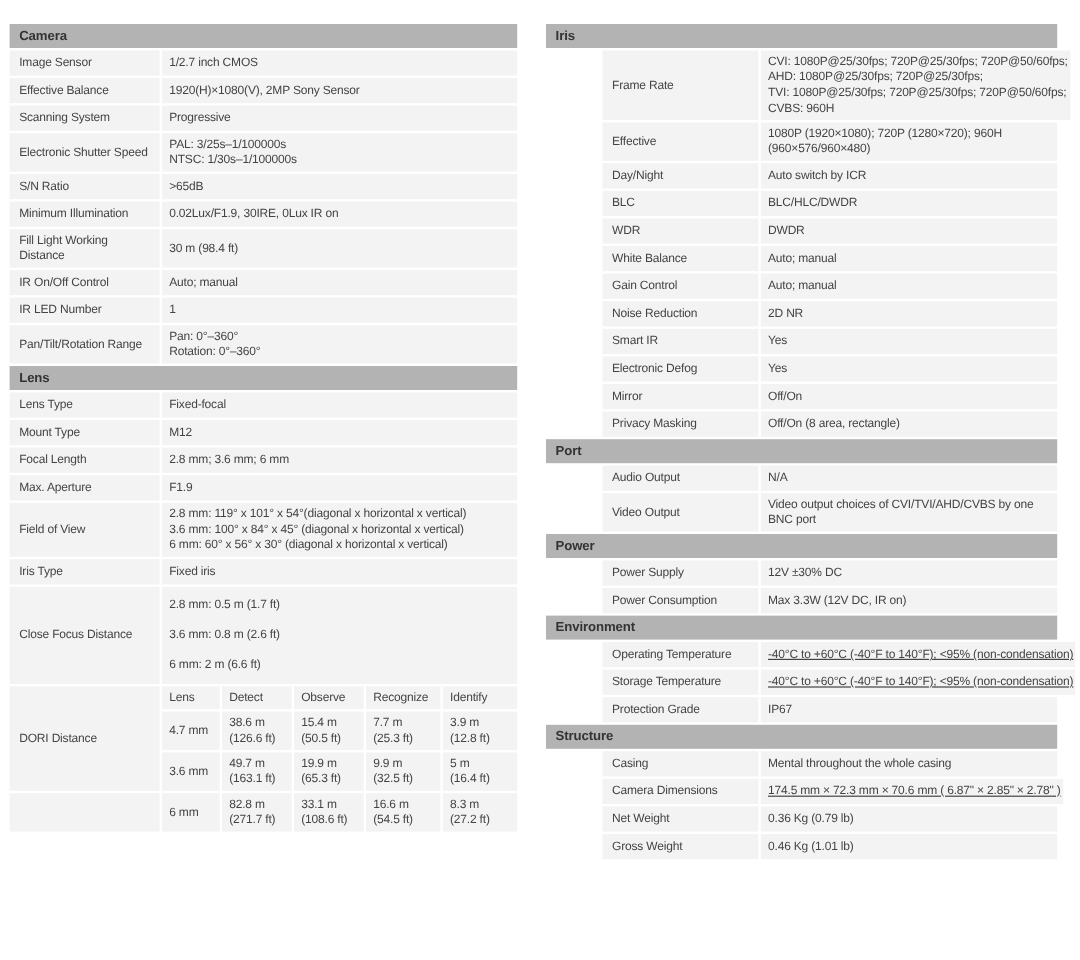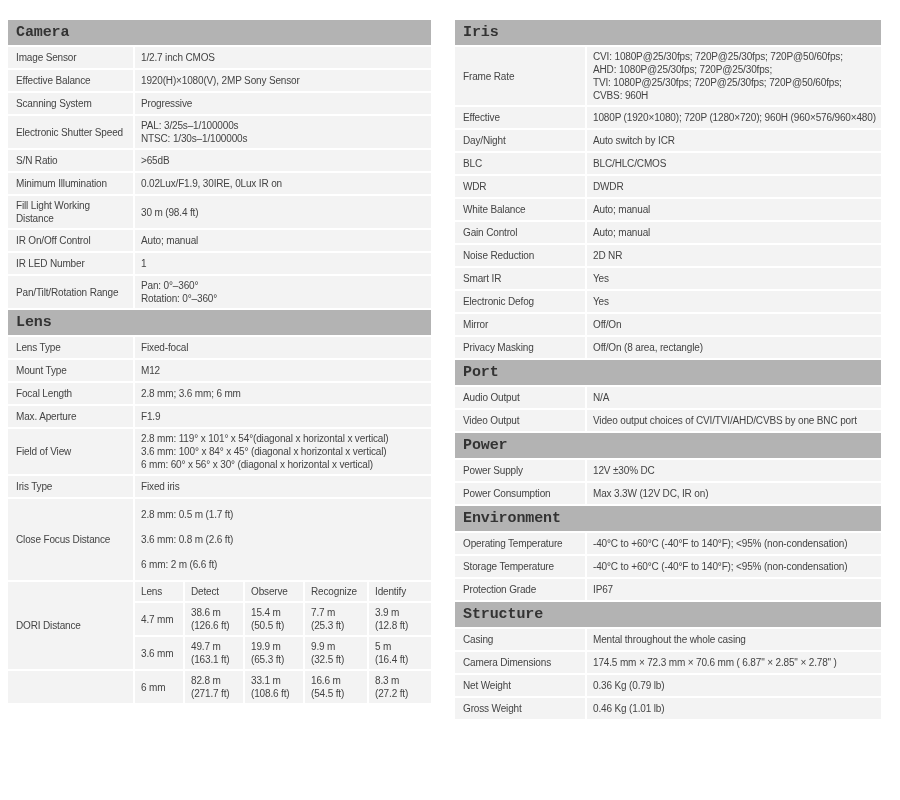--- a/index.html
+++ b/index.html
@@ -13,39 +13,38 @@
   body{
     width:900px;height:800px;overflow:hidden;background:#ffffff;
     font-family:"Liberation Sans","DejaVu Sans",sans-serif;
     font-size:10px;letter-spacing:-0.15px;color:var(--text);
   }
   .page{display:flex;align-items:flex-start;gap:24px;padding:20px 0 0 8px;}
   .col{width:423px;flex:none;}
   .col.right{width:426px;}
   .section-header{
     background:var(--header-bg);color:var(--header-text);
-    font-weight:bold;font-size:15px;padding:4px 8px;margin-bottom:2px;
+    font-weight:bold;font-size:11px;padding:4px 8px;margin-bottom:2px;
     letter-spacing:-0.1px;
-    font-family:Liberation Mono, monospace;
   }
   .row{display:flex;margin-bottom:2px;}
   .cell-label{
     width:125px;flex:none;background:var(--row-bg);
     padding:3px 3px 3px 8px;margin-right:2px;
     display:flex;align-items:center;line-height:13px;
   }
-  .col.right .cell-label{width:130px;}
+  .col.right .cell-label{width:130px;margin-left:47px;}
   .cell-value{
     flex:1;background:var(--row-bg);
     padding:3px 2px 3px 6px;min-height:21px;
     display:flex;flex-direction:column;justify-content:center;line-height:13px;
   }
   .line{white-space:pre;}
   .spaced-line{padding:6px 0;white-space:pre;}
-  .nowrap .cell-value{white-space:nowrap;}
+  .nowrap .cell-value{white-space:nowrap;text-decoration:underline;}
   .cell-value.subhost{background:transparent;padding:0;display:block;min-height:0;}
   .subgrid{display:grid;grid-template-columns:48px 58px 58px 62px 1fr;gap:2px;margin-bottom:2px;}
   .subgrid:last-child{margin-bottom:0;}
   .subcell{
     background:var(--row-bg);padding:3px 2px 3px 6px;line-height:13px;
     white-space:pre-line;display:flex;align-items:center;
   }
   .subcell.subhead{min-height:19px;}
 </style>
 </head>
@@ -198,21 +197,21 @@
       <div class="row">
         <div class="cell-label">Effective</div>
         <div class="cell-value">1080P (1920×1080); 720P (1280×720); 960H (960×576/960×480)</div>
       </div>
       <div class="row">
         <div class="cell-label">Day/Night</div>
         <div class="cell-value">Auto switch by ICR</div>
       </div>
       <div class="row">
         <div class="cell-label">BLC</div>
-        <div class="cell-value">BLC/HLC/CMOS</div>
+        <div class="cell-value">BLC/HLC/DWDR</div>
       </div>
       <div class="row">
         <div class="cell-label">WDR</div>
         <div class="cell-value">DWDR</div>
       </div>
       <div class="row">
         <div class="cell-label">White Balance</div>
         <div class="cell-value">Auto; manual</div>
       </div>
       <div class="row">

